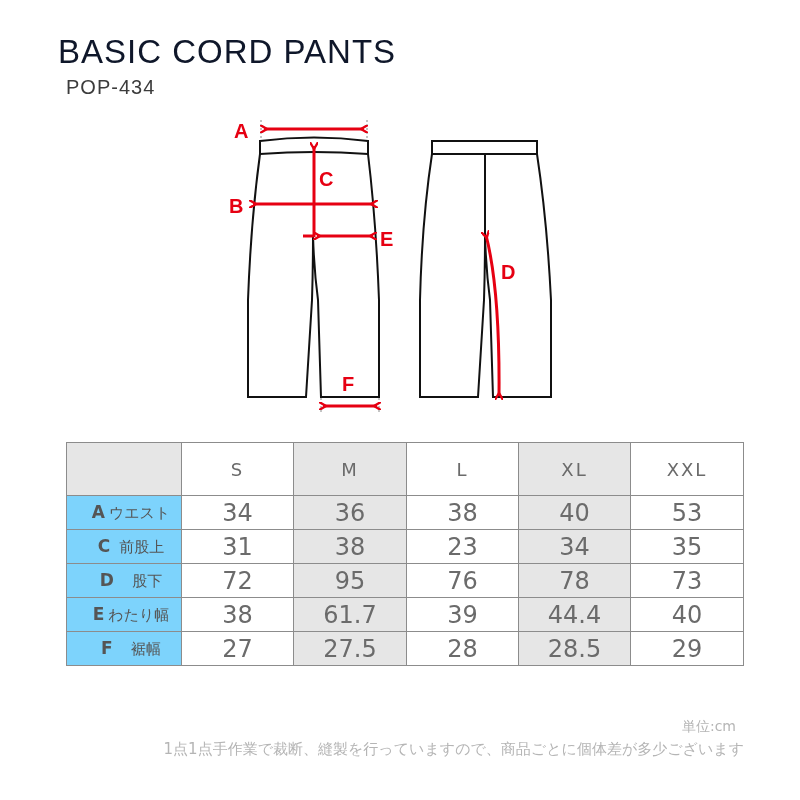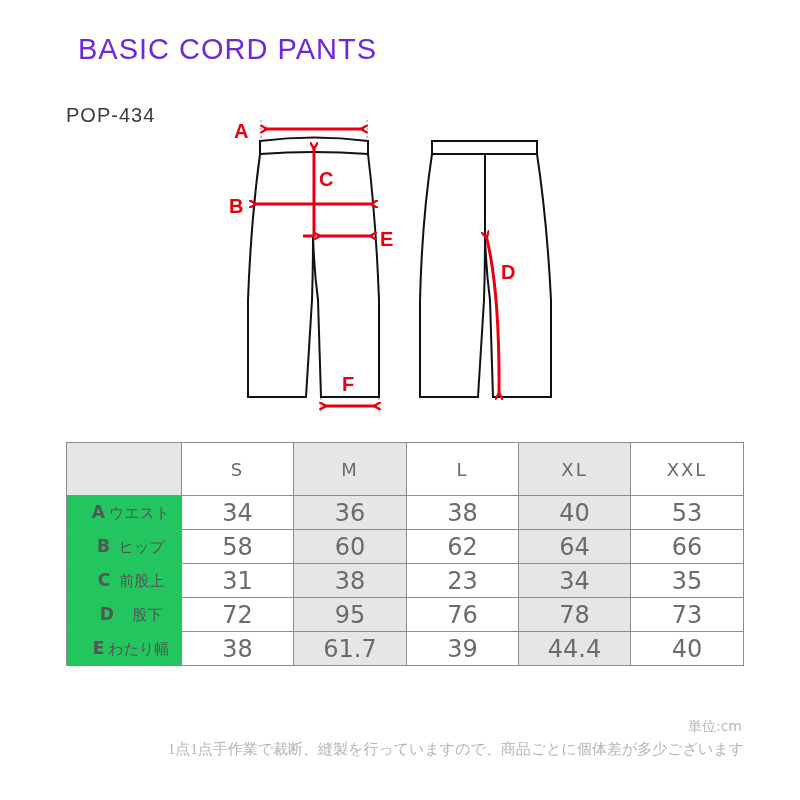--- a/index.html
+++ b/index.html
@@ -1,36 +1,36 @@
 <!DOCTYPE html>
 <html><head>
   <meta charset="utf-8">
   <style>
     html, body { margin: 0; padding: 0; background: #ffffff; }
     body { width: 800px; height: 800px; position: relative; overflow: hidden;
            font-family: "DejaVu Sans", "Liberation Sans", sans-serif; color: #444; }
-    .title { position: absolute; left: 78px; top: 33px; font-family: "Liberation Sans", sans-serif;
-             font-size: 29px; color: #6d28d9; letter-spacing: 1px; }
+    .title { position: absolute; left: 58px; top: 33px; font-family: "Liberation Sans", sans-serif;
+             font-size: 33px; color: #0f172a; letter-spacing: 1px; }
     .code { position: absolute; left: 66px; top: 76px; font-family: "Liberation Sans", sans-serif;
-            font-size: 20px; color: #3c3c3c; letter-spacing: 1px; margin-top: 28px; }
+            font-size: 20px; color: #3c3c3c; letter-spacing: 1px; }
     .diagram { position: absolute; left: 0; top: 0; width: 800px; height: 430px; }
     .mlabel { font-family: "Liberation Sans", sans-serif; font-weight: bold; font-size: 20px; fill: #e60012; }
     table.size { position: absolute; left: 66px; top: 442px; border-collapse: collapse; }
     table.size td { border: 1.5px solid #8c8c8c; text-align: center; color: #6b6b6b;
                     font-family: "DejaVu Sans", sans-serif; font-size: 24px; padding: 0; }
     table.size tr.hdr td { height: 52px; font-size: 18px; letter-spacing: 2px; }
     table.size tr.row td { height: 33px; }
-    td.rlabel { background: #22c55e; text-align: left; padding-left: 14px !important;
+    td.rlabel { background: #7dd3fc; text-align: left; padding-left: 14px !important;
                 font-size: 15px !important; color: #555 !important; white-space: nowrap; }
     td.rlabel .ltr { font-weight: bold; font-size: 17px; margin-right: 4px; }
     td.corner { background: #e6e6e6; }
     td.shade { background: #e6e6e6; }
     td.white { background: #ffffff; }
-    .unit { position: absolute; right: 58px; top: 718px; font-size: 14px; color: #b5b5b5; }
-    .note { position: absolute; right: 56px; top: 740px; font-size: 15px; color: #b5b5b5; white-space: nowrap; font-family: Liberation Serif, serif; }
+    .unit { position: absolute; right: 64px; top: 718px; font-size: 14px; color: #b5b5b5; }
+    .note { position: absolute; right: 56px; top: 740px; font-size: 15px; color: #b5b5b5; white-space: nowrap; }
   </style>
 </head>
 <body>
 
 <div class="title">BASIC CORD PANTS</div>
 <div class="code">POP-434</div>
 
 <svg class="diagram" viewBox="0 0 800 430">
   <defs>
     <marker id="ah" markerWidth="8" markerHeight="8" refX="4" refY="4" orient="auto-start-reverse" markerUnits="userSpaceOnUse">
@@ -93,28 +93,20 @@
   </tr>
   <tr class="row">
     <td class="rlabel"><span class="ltr">A</span><span>ウエスト</span></td>
     <td class="white">34</td>
     <td class="shade">36</td>
     <td class="white">38</td>
     <td class="shade">40</td>
     <td class="white">53</td>
   </tr>
   <tr class="row">
-    <td class="rlabel"><span class="ltr">B</span>&nbsp;<span>ヒップ</span></td>
-    <td class="white">58</td>
-    <td class="shade">60</td>
-    <td class="white">62</td>
-    <td class="shade">64</td>
-    <td class="white">66</td>
-  </tr>
-  <tr class="row">
     <td class="rlabel"><span class="ltr">C</span>&nbsp;<span>前股上</span></td>
     <td class="white">31</td>
     <td class="shade">38</td>
     <td class="white">23</td>
     <td class="shade">34</td>
     <td class="white">35</td>
   </tr>
   <tr class="row">
     <td class="rlabel"><span class="ltr">D</span>&nbsp;&nbsp;&nbsp;<span>股下</span></td>
     <td class="white">72</td>
@@ -124,17 +116,25 @@
     <td class="white">73</td>
   </tr>
   <tr class="row">
     <td class="rlabel"><span class="ltr">E</span><span>わたり幅</span></td>
     <td class="white">38</td>
     <td class="shade">61.7</td>
     <td class="white">39</td>
     <td class="shade">44.4</td>
     <td class="white">40</td>
   </tr>
+  <tr class="row">
+    <td class="rlabel"><span class="ltr">F</span>&nbsp;&nbsp;&nbsp;<span>裾幅</span></td>
+    <td class="white">27</td>
+    <td class="shade">27.5</td>
+    <td class="white">28</td>
+    <td class="shade">28.5</td>
+    <td class="white">29</td>
+  </tr>
 </tbody>
   </table>
 
 <div class="unit">単位:cm</div>
 <div class="note">1点1点手作業で裁断、縫製を行っていますので、商品ごとに個体差が多少ございます</div>
 
 </body></html>

